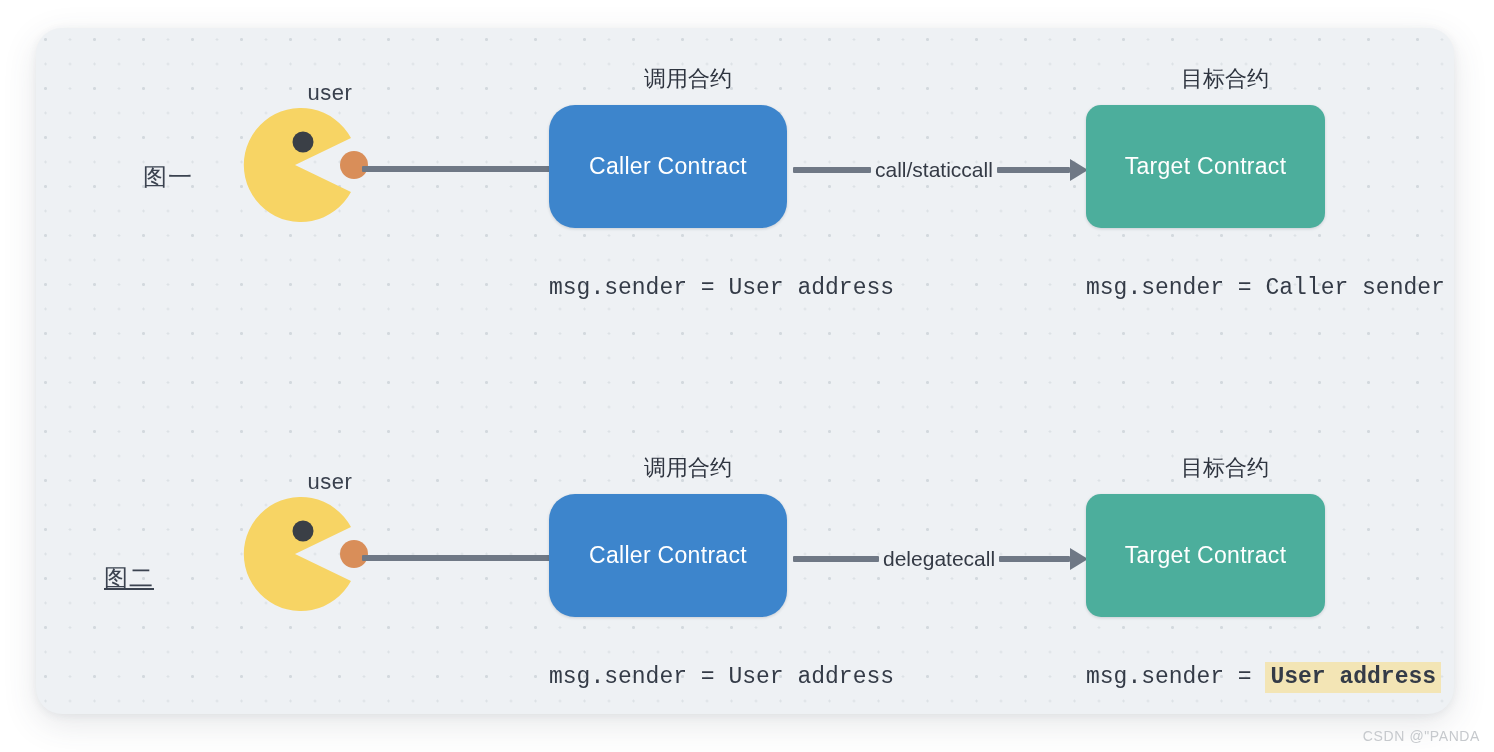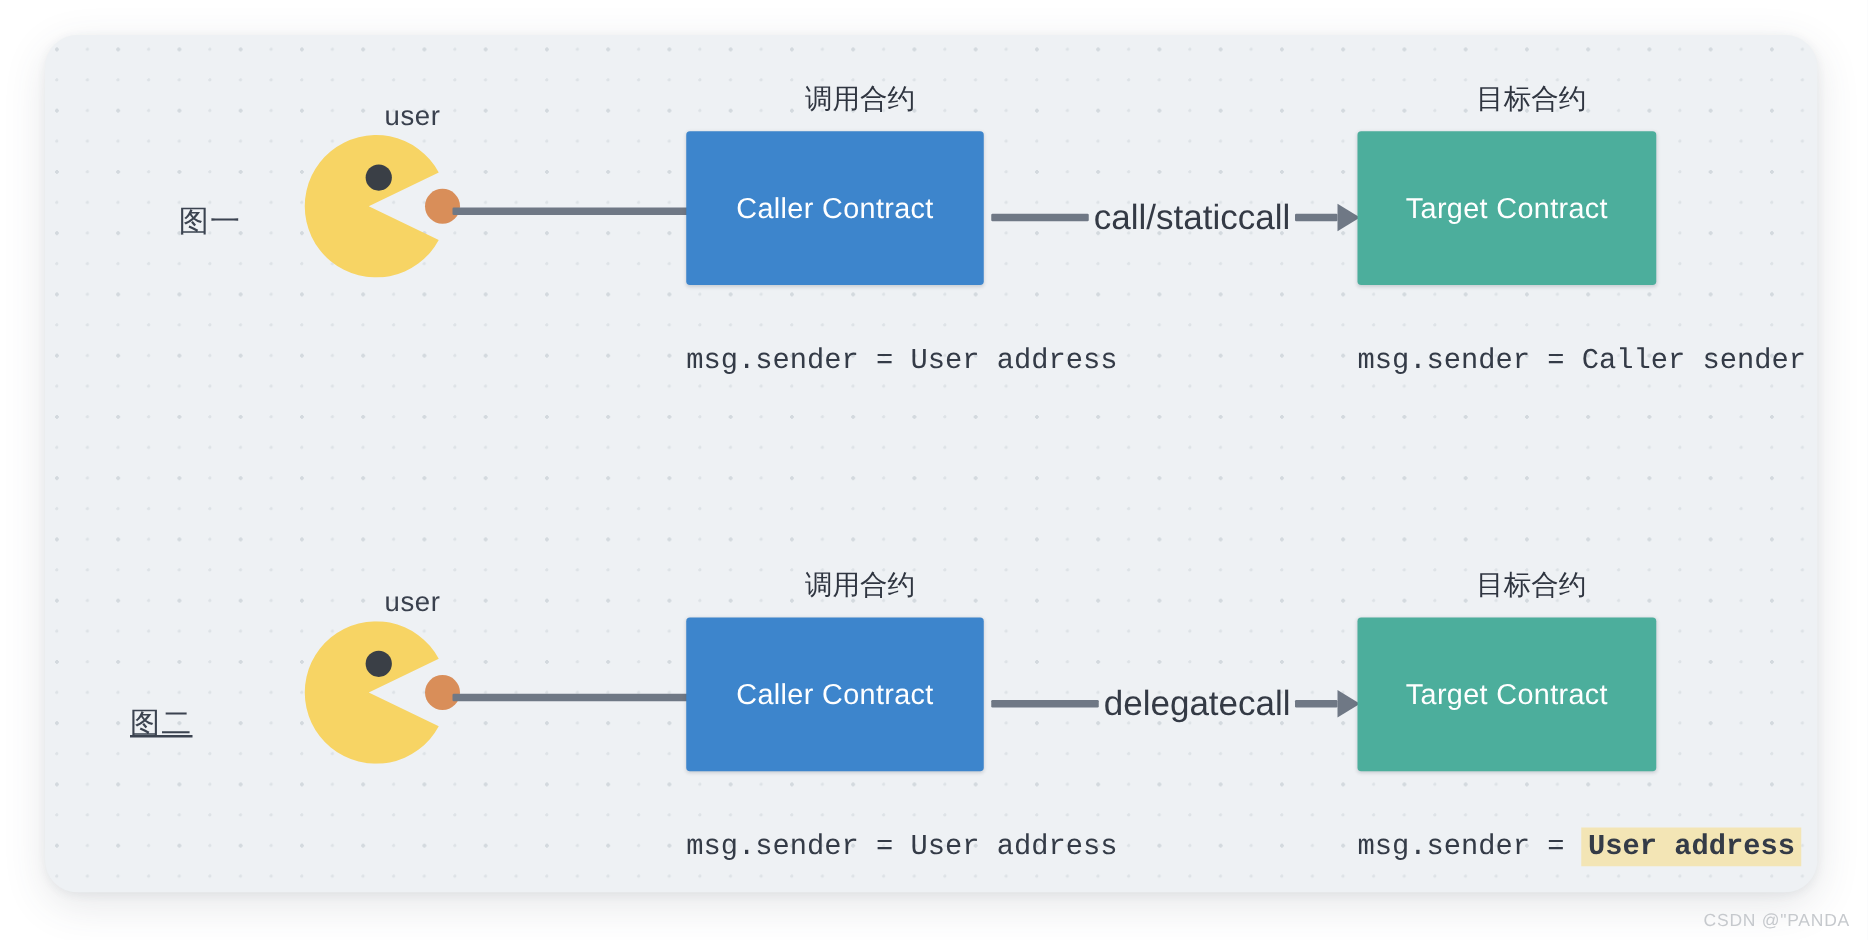--- a/index.html
+++ b/index.html
@@ -64,37 +64,37 @@
   .box {
     border-radius: 3px;
     display: flex;
     align-items: center;
     justify-content: center;
     color: #ffffff;
     font-size: 23px;
     letter-spacing: 0.3px;
     box-shadow: 0 1px 3px rgba(40,50,65,0.18);
   }
-  .box-blue  { background: #3d85cc; }
-  .box-teal  { background: #4cae9c; }
+  .box-blue  { background: #3d85cc; border-radius: 26px; }
+  .box-teal  { background: #4cae9c; border-radius: 15px; }
 
   
   .arrow-line {
     height: 6px;
     background: #6f7885;
     border-radius: 1px;
   }
   .arrow-head {
     width: 0; height: 0;
     border-top: 11px solid transparent;
     border-bottom: 11px solid transparent;
     border-left: 18px solid #6f7885;
   }
   .arrow-label {
-    font-size: 28px;
+    font-size: 21px;
     color: #343a45;
     white-space: nowrap;
     padding: 0 4px;
   }
   .arrow-label.bold { font-weight: normal; }
   .arrow-row {
     display: flex;
     align-items: center;
   }
 

